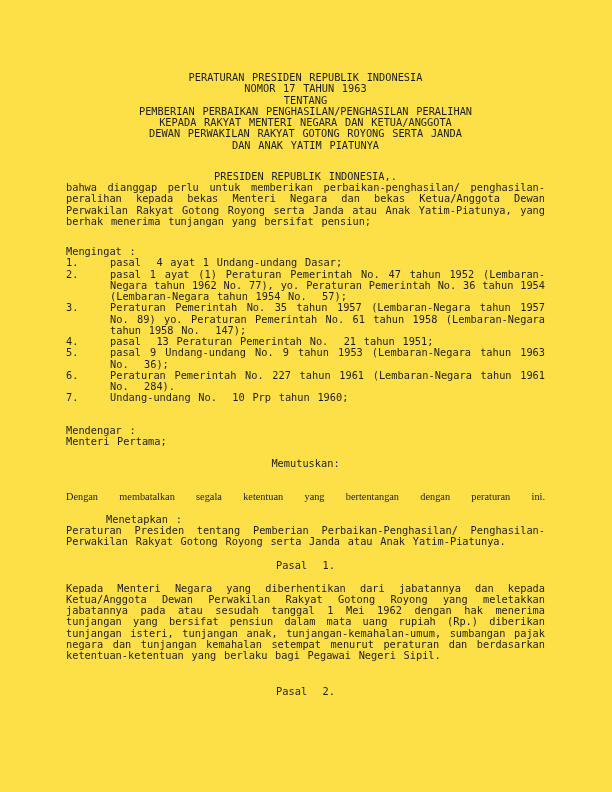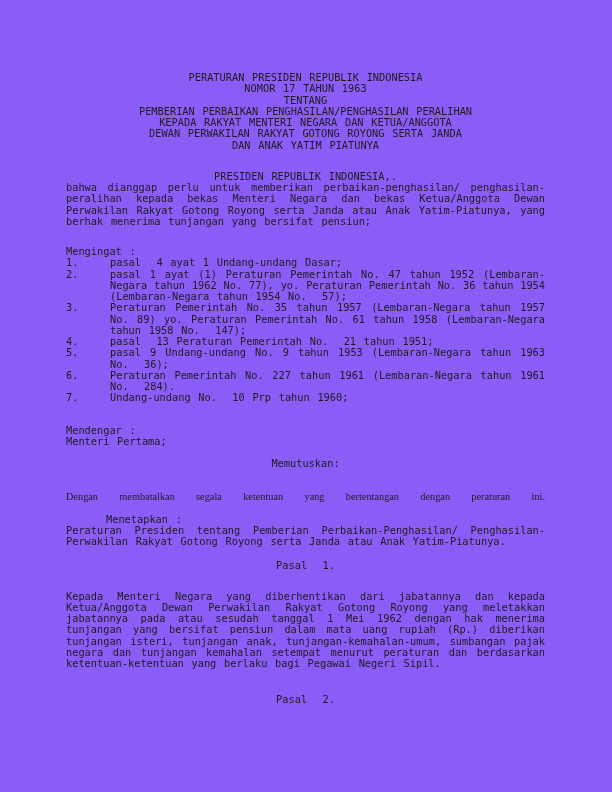--- a/index.html
+++ b/index.html
@@ -1,19 +1,19 @@
 <!DOCTYPE html>
 <html><head>
 <meta charset="utf-8">
 <style>
   html,body{margin:0;padding:0;background:#ffffff;}
   .page{
     position:relative;
     width:612px;height:792px;
-    background:#8b5cf6;
+    background:#fde047;
     overflow:hidden;
     font-family:"DejaVu Sans Mono","Liberation Mono",monospace;
     font-size:10.3px;
     line-height:11.25px;
     color:#1d1d1d;
   }
   .content{position:absolute;left:66px;top:72px;width:479px;}
   
   .cl{text-align:center;word-spacing:1.5px;white-space:nowrap;}
   
@@ -22,21 +22,21 @@
   .pl{text-align:left;word-spacing:1.5px;white-space:nowrap;}
   
   .b-issuer{margin-top:20px;}
   .b-menimbang-label{margin-top:8px;}
   .b-mengingat-label{margin-top:19px;}
   .b-mendengar{margin-top:21px;}
   .b-memutuskan{margin-top:11px;}
   .b-revocation{margin-top:22px;font-family:Liberation Serif, serif;}
   .b-menetapkan-label{margin-top:11px;padding-left:40px;}
   .b-pasal1-heading{margin-top:13px;}
-  .b-pasal1-body{margin-top:19px;}
+  .b-pasal1-body{margin-top:11px;}
   .b-pasal2-heading{margin-top:25px;}
   
   .li{display:flex;}
   .li .num{flex:0 0 44px;width:44px;}
   .li .lt{width:435px;}
 </style>
 </head>
 <body>
 
 <div class="page">

